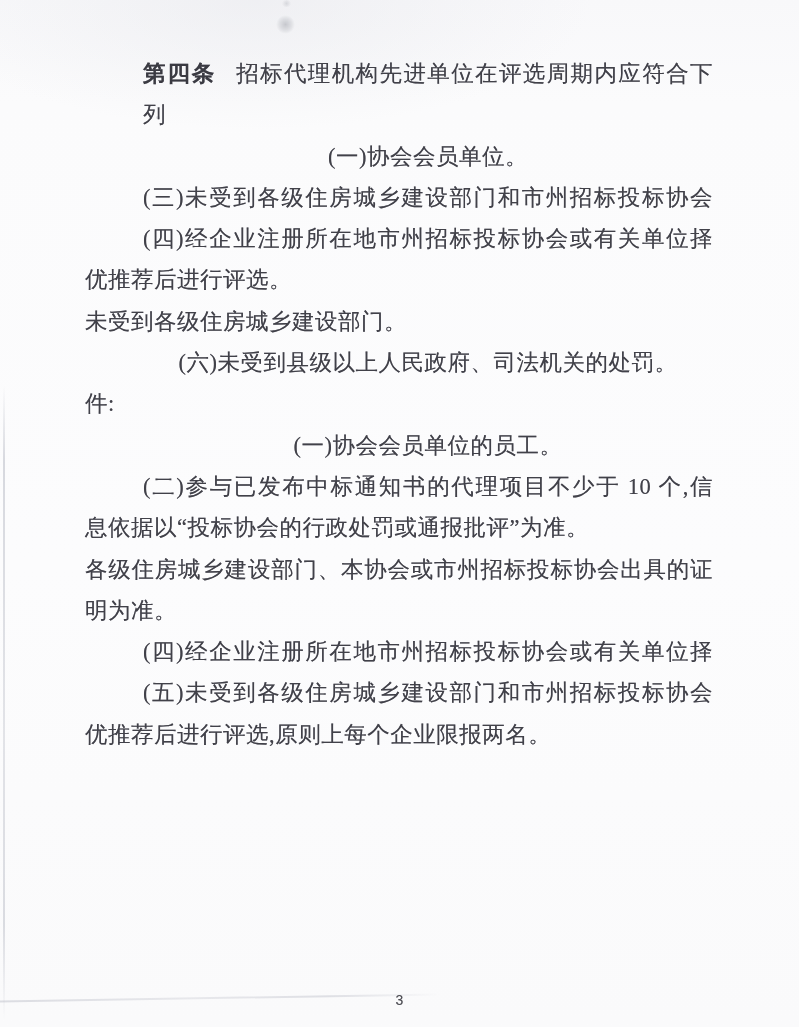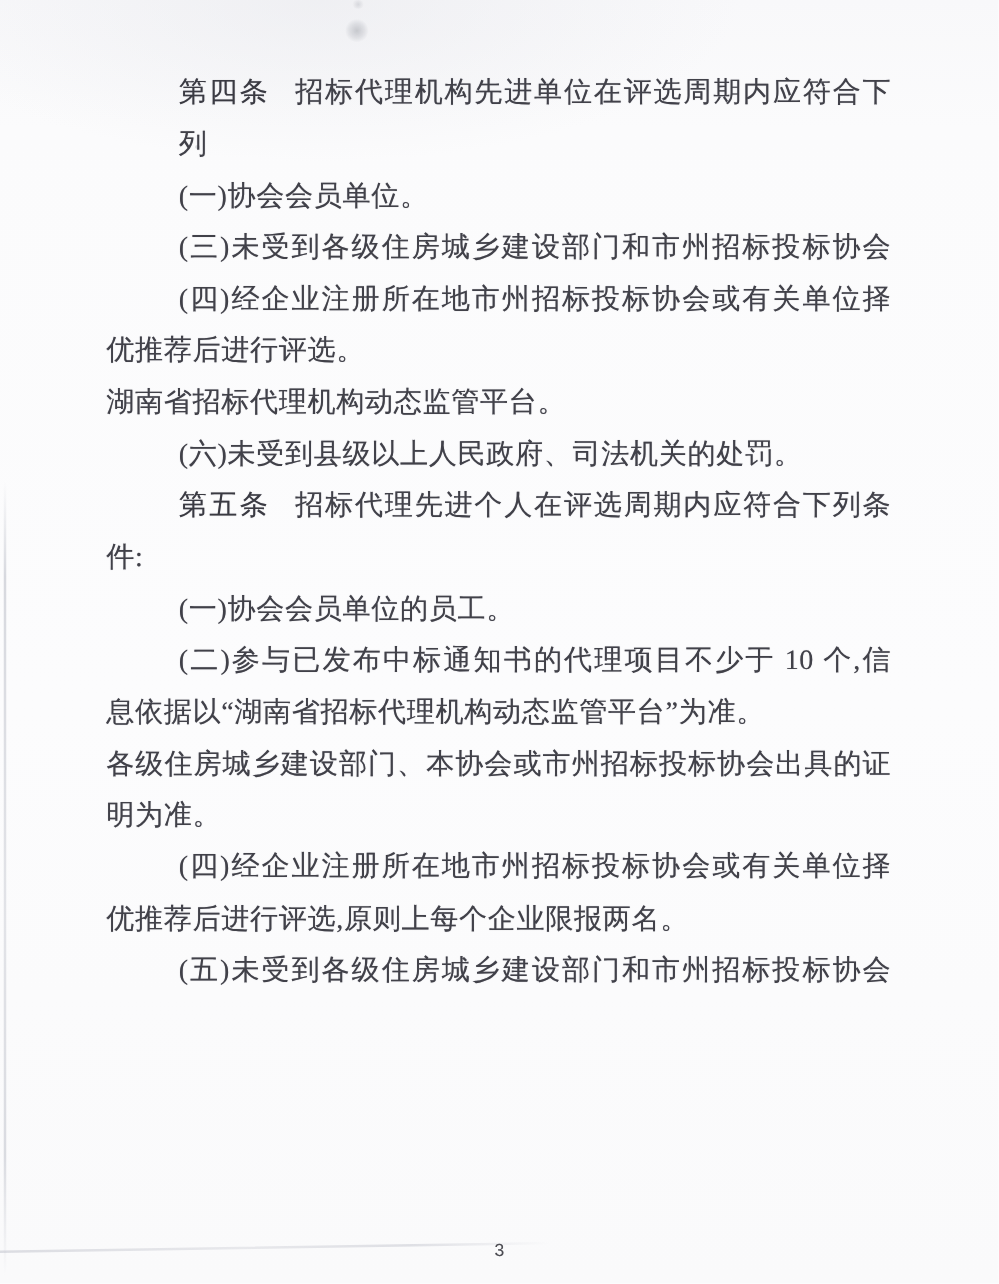--- a/index.html
+++ b/index.html
@@ -55,28 +55,28 @@
     top: 53px;
     width: 628px;
     font-size: 22.5px;
     line-height: 41.3px;
     letter-spacing: 0.5px;
     color: #414149;
     text-shadow: 0 0 0.6px rgba(70,70,82,0.55);
     white-space: nowrap;
   }
   .line { width: 100%; white-space: normal; }
-  .indent { padding-left: 58px; }
+  .indent { padding-left: 58px; text-align: center; }
   .fill {
     text-align: justify;
     text-align-last: justify;
     -moz-text-align-last: justify;
   }
   .term {
-    font-weight: normal;
+    font-weight: bold;
     color: #3a3a42;
     margin-right: 20px;
     letter-spacing: 1px;
   }
 
   .page-number {
     position: absolute;
     left: 0; right: 0;
     top: 992px;
     text-align: center;
@@ -106,42 +106,41 @@
 
 
     <div class="line indent fill">(三)未受到各级住房城乡建设部门和市州招标投标协会</div>
 
 
     <div class="line indent fill">(四)经企业注册所在地市州招标投标协会或有关单位择</div>
 
     <div class="line">优推荐后进行评选。</div>
 
 
-    <div class="line">湖南省招标代理机构动态监管平台。</div>
+    <div class="line">未受到各级住房城乡建设部门。</div>
 
     <div class="line indent">(六)未受到县级以上人民政府、司法机关的处罚。</div>
 
-    <div class="line indent fill"><span class="term">第五条</span><span>招标代理先进个人在评选周期内应符合下列条</span></div>
 
     <div class="line">件:</div>
 
     <div class="line indent">(一)协会会员单位的员工。</div>
 
     <div class="line indent fill">(二)参与已发布中标通知书的代理项目不少于 10 个,信</div>
 
-    <div class="line">息依据以“湖南省招标代理机构动态监管平台”为准。</div>
+    <div class="line">息依据以“投标协会的行政处罚或通报批评”为准。</div>
 
 
     <div class="line fill">各级住房城乡建设部门、本协会或市州招标投标协会出具的证</div>
 
     <div class="line">明为准。</div>
 
     <div class="line indent fill">(四)经企业注册所在地市州招标投标协会或有关单位择</div>
 
+    <div class="line indent fill">(五)未受到各级住房城乡建设部门和市州招标投标协会</div>
+
     <div class="line">优推荐后进行评选,原则上每个企业限报两名。</div>
-
-    <div class="line indent fill">(五)未受到各级住房城乡建设部门和市州招标投标协会</div>
 
   </div>
 
   <div class="page-number">3</div>
 
 </div>
 
 </body></html>

